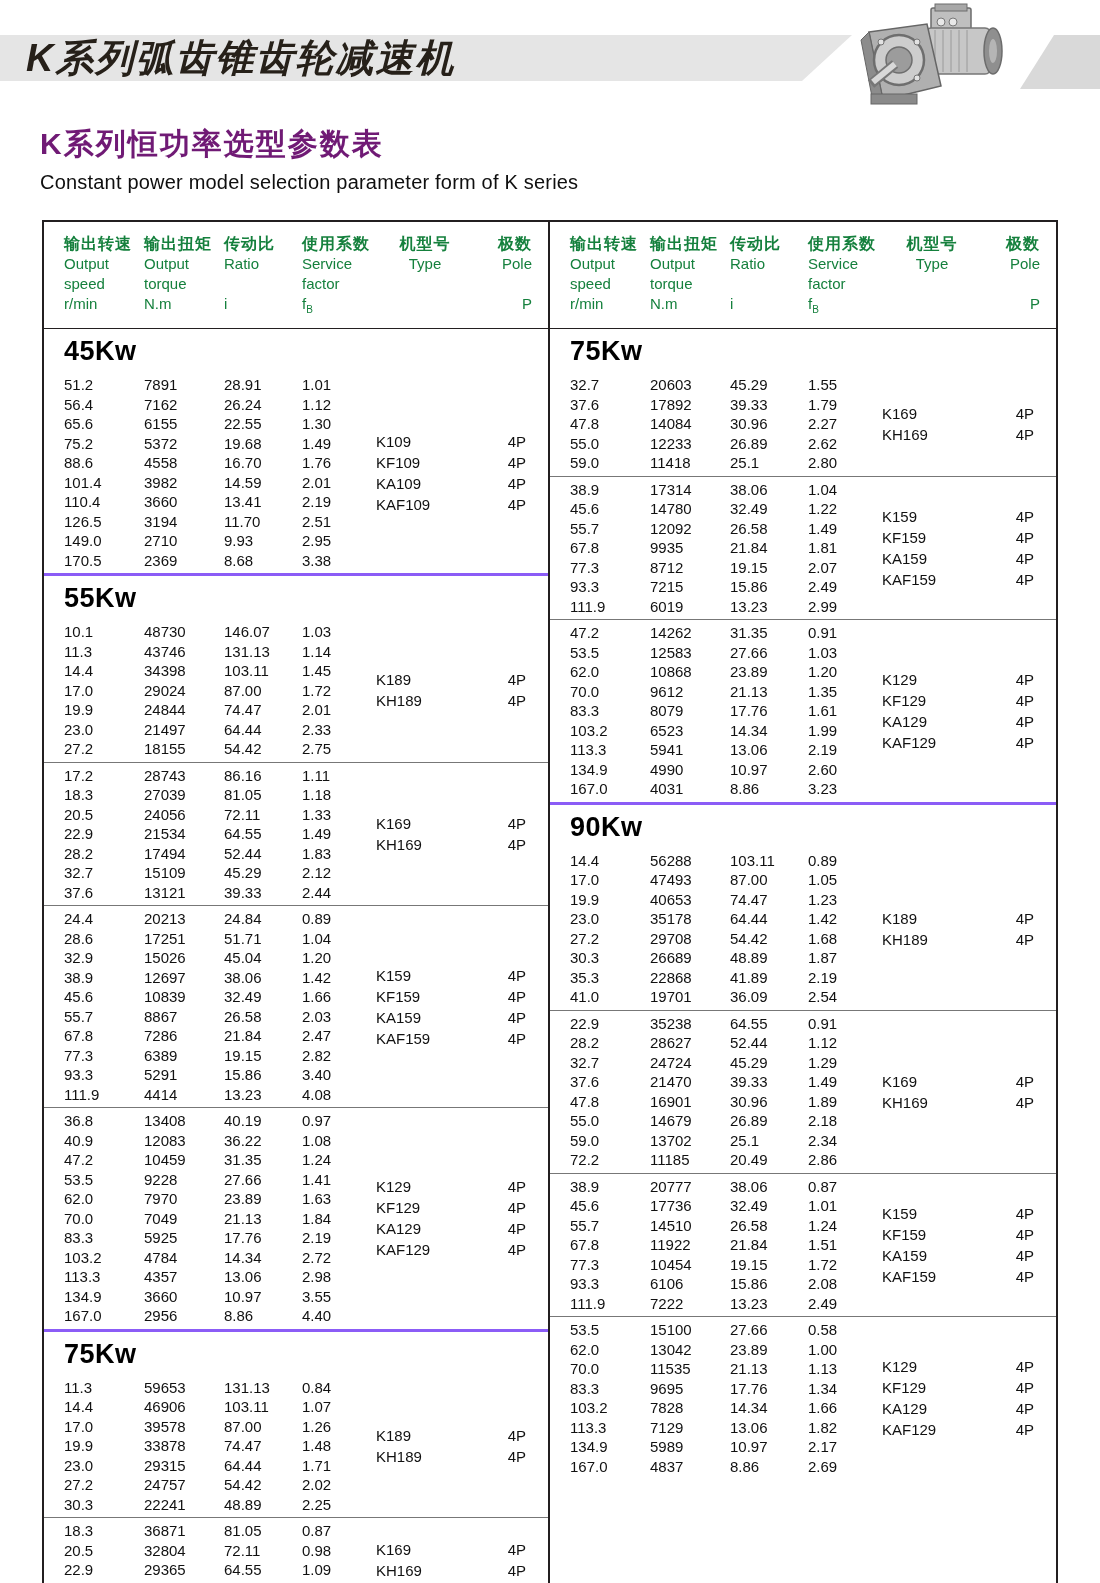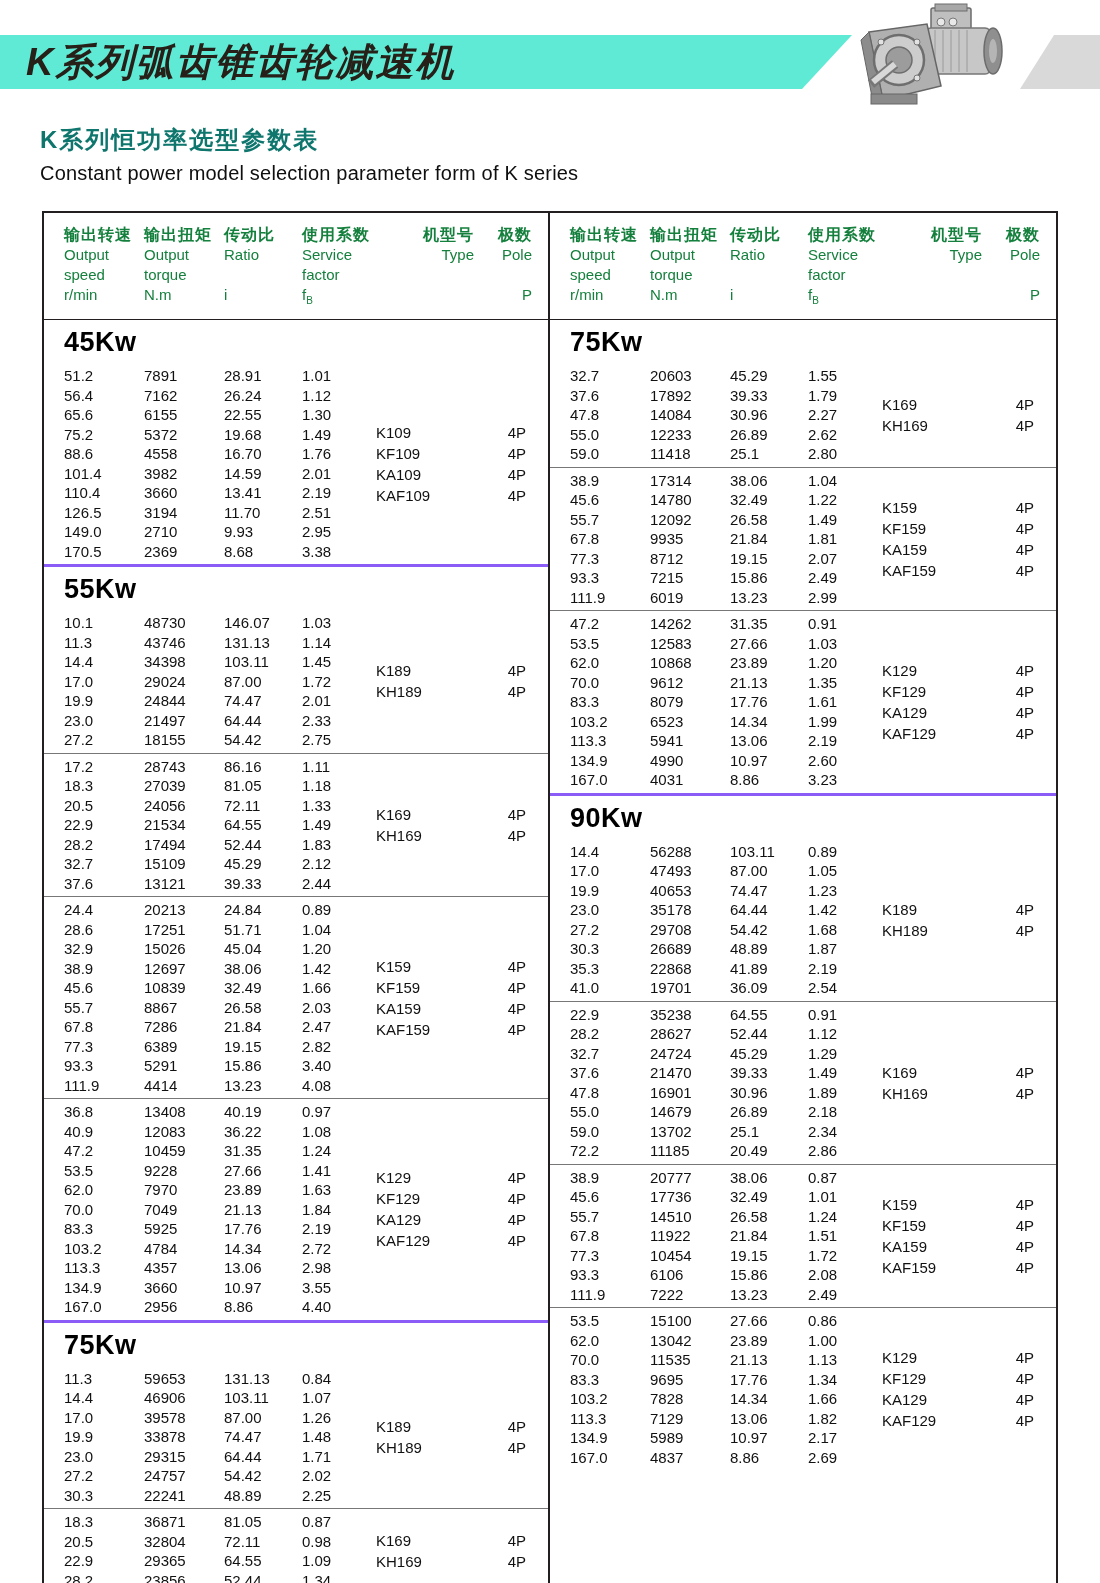--- a/index.html
+++ b/index.html
@@ -5,57 +5,57 @@
   html,body{margin:0;padding:0;background:#ffffff;}
   body{
     width:1100px;
     font-family:"Liberation Sans", sans-serif;
     color:#111;
     -webkit-font-smoothing:antialiased;
   }
   
   .banner{position:relative;height:112px;}
   .band-main{
-    position:absolute;top:35px;left:0;height:54px;width:852px;
-    background:#5eead4;
+    position:absolute;top:35px;left:0;height:46px;width:852px;
+    background:#e5e5e5;
     clip-path:polygon(0 0,100% 0,calc(100% - 50px) 100%,0 100%);
     display:flex;align-items:center;
   }
   .band-main .band-title{
     font-size:38px;font-weight:bold;font-style:italic;
     letter-spacing:2px;color:#262019;padding-left:26px;white-space:nowrap;
   }
   .band-right{
     position:absolute;top:35px;right:0;height:54px;width:80px;
     background:#d9d9d9;
     clip-path:polygon(34px 0,100% 0,100% 100%,0 100%);
   }
   .gear-img{position:absolute;top:2px;left:843px;width:178px;height:108px;}
   
   .titles{margin:8px 0 0 40px;}
-  .title-zh{font-size:24px;font-weight:bold;color:#0f766e;margin:12px 0 6px 0;letter-spacing:2px;}
+  .title-zh{font-size:30px;font-weight:bold;color:#701a75;margin:12px 0 6px 0;letter-spacing:2px;}
   .title-en{font-size:20px;color:#0f0f0f;letter-spacing:0.2px;}
   
   .param-table{
     display:flex;align-items:stretch;
     border:2px solid #231f20;
     margin:26px 42px 8px 42px;
   }
   .half{width:50%;box-sizing:border-box;padding-bottom:20px;}
   .half.left{border-right:2px solid #231f20;}
   .thead{
     display:grid;
     grid-template-columns:80px 80px 78px 74px 1fr 58px;
     padding:12px 16px 8px 20px;
     border-bottom:1px solid #231f20;
   }
   .th{font-size:15px;line-height:20px;color:#15803d;}
   .th .zh{font-size:16px;font-weight:bold;letter-spacing:1px;}
   .th .unit sub{font-size:10px;}
-  .th.c4{text-align:right;}
+  .th.c4{text-align:center;}
   .th.c5{text-align:right;}
   .section-title{
     font-size:27px;font-weight:bold;color:#000;
     padding:7px 0 5px 20px;letter-spacing:0.5px;
   }
   .section + .section{border-top:3px solid #8b5cf6;}
   .block{display:flex;padding:3px 16px 3px 20px;}
   .block + .block{border-top:1px solid #777;}
   .nums{
     display:grid;
@@ -834,21 +834,21 @@
               <span class="model">KAF159</span>
               <span class="pole">4P</span>
             </div>
           </div>
         </div>
         <div class="block">
           <div class="nums">
             <div class="num">53.5</div>
             <div class="num">15100</div>
             <div class="num">27.66</div>
-            <div class="num">0.86</div>
+            <div class="num">0.58</div>
             <div class="num">62.0</div>
             <div class="num">13042</div>
             <div class="num">23.89</div>
             <div class="num">1.00</div>
             <div class="num">70.0</div>
             <div class="num">11535</div>
             <div class="num">21.13</div>
             <div class="num">1.13</div>
             <div class="num">83.3</div>
             <div class="num">9695</div>

